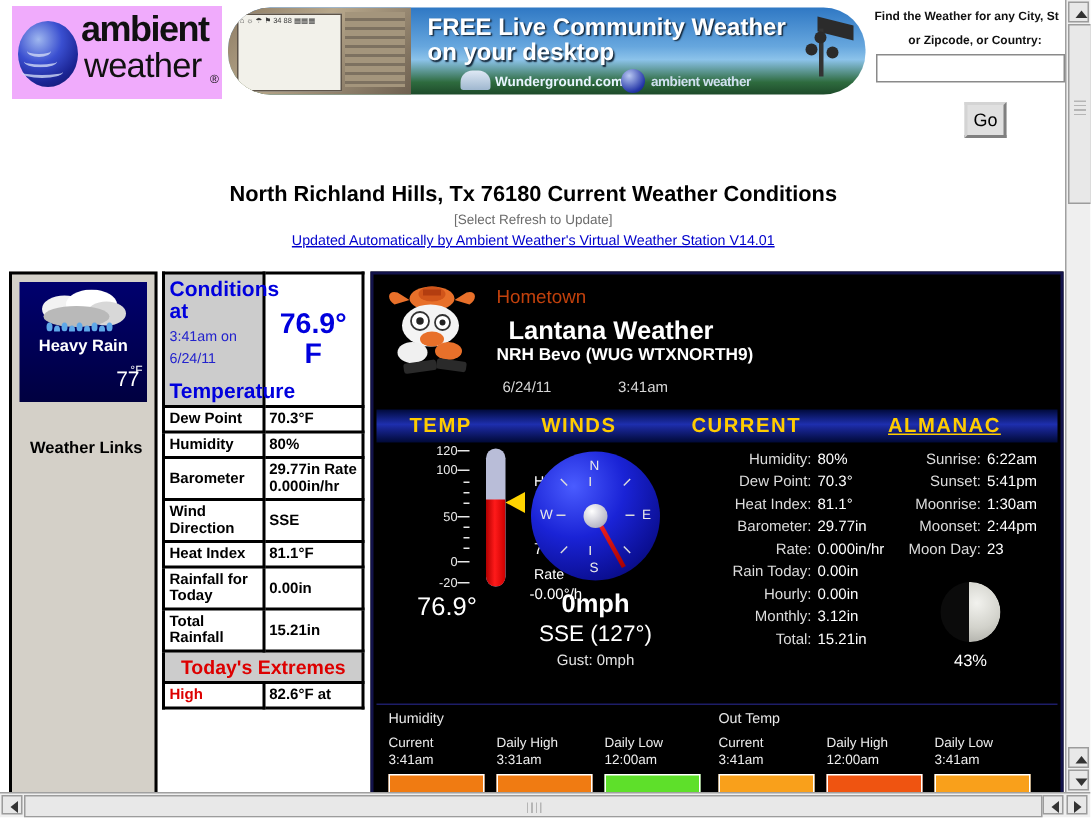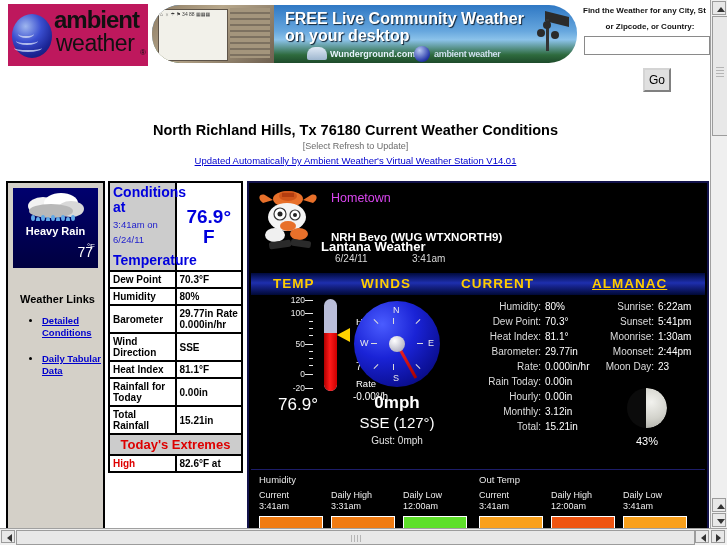--- a/index.html
+++ b/index.html
@@ -6,21 +6,21 @@
     margin: 0; padding: 0;
     width: 727px; height: 545px;
     overflow: hidden;
     background: #ffffff;
     font-family: "Liberation Sans", sans-serif;
   }
   #root { position: relative; width: 727px; height: 545px; background:#fff; }
 
   
   .topbar { position:absolute; left:0; top:0; width:711px; height:70px; background:#fff; }
-  .logo-box { position:absolute; left:8px; top:4px; width:140px; height:62px; background:#be185d; overflow:hidden; }
+  .logo-box { position:absolute; left:8px; top:4px; width:140px; height:62px; background:#f0abfc; overflow:hidden; }
   .logo-orb { position:absolute; left:4px; top:10px; width:40px; height:44px; border-radius:50%;
      background: radial-gradient(circle at 34% 28%, #9fb7ef 0%, #3a4fd0 38%, #1b2494 70%, #10145e 100%); }
   .logo-orb .ring { position:absolute; left:2px; bottom:6px; width:28px; height:6px; border-bottom:2px solid #cfd8f5; border-radius:50%; opacity:.8;}
   .logo-orb .ring.r2 { bottom:13px; width:22px; left:4px;}
   .logo-orb .ring.r3 { bottom:20px; width:16px; left:6px;}
   .logo-text-1 { position:absolute; left:46px; top:4px; font-size:24px; font-weight:bold; letter-spacing:-1px; color:#111; line-height:24px;}
   .logo-text-2 { position:absolute; left:48px; top:27px; font-size:23px; color:#111; line-height:24px; letter-spacing:-.5px;}
   .logo-reg { position:absolute; left:132px; top:44px; font-size:8px; color:#111;}
 
   .ad { position:absolute; left:152px; top:5px; width:425px; height:58px; overflow:hidden;
@@ -73,22 +73,22 @@
   .ctable td.hdr .sm { font-size:9.5px; font-weight:normal; color:#2222cc; display:block; margin-top:2px;}
   .ctable td.bigtemp { font-size:19px; font-weight:bold; color:#0000dd; text-align:center; vertical-align:middle; line-height:20px;}
   .ctable td.lbl { font-weight:bold; width:80px;}
   .ctable td.val { width:47px; font-weight:bold;}
   .ctable td.ext { background:#cccccc; color:#dd0000; font-size:13px; font-weight:bold; text-align:center;}
   .ctable td.exlbl { color:#dd0000; font-weight:bold;}
 
   
   .panel { position:absolute; left:247px; top:181px; width:462px; height:352px; background:#000; border:2px solid #12124a; box-sizing:border-box; overflow:hidden;}
   .mascot { position:absolute; left:6px; top:4px; width:70px; height:66px;}
-  .p-hometown { position:absolute; left:82px; top:8px; font-size:12.5px; color:#d946ef;}
-  .p-lantana  { position:absolute; left:72px; top:28px; font-size:13px; font-weight:bold; color:#fff;margin-top:28px;}
+  .p-hometown { position:absolute; left:82px; top:8px; font-size:12.5px; color:#c2410c;}
+  .p-lantana  { position:absolute; left:90px; top:28px; font-size:17px; font-weight:bold; color:#fff;}
   .p-station  { position:absolute; left:82px; top:48px; font-size:11.5px; font-weight:bold; color:#fff;}
   .p-date     { position:absolute; left:86px; top:70px; font-size:10px; color:#d7d7d7;}
   .p-time     { position:absolute; left:163px; top:70px; font-size:10px; color:#d7d7d7;}
 
   .colbar { position:absolute; left:2px; top:90px; width:454px; height:22px;
         background: linear-gradient(180deg,#000a3c 0%, #1e2fae 45%, #16238c 60%, #000936 100%);}
   .colbar span { position:absolute; top:3px; font-size:13.5px; font-weight:bold; color:#ffcc00; letter-spacing:1px;}
   .cb-temp{ left:22px;} .cb-winds{ left:110px;} .cb-current{ left:210px;} .cb-almanac{ left:341px;text-decoration:underline;}
 
   
@@ -226,24 +226,20 @@
           <ellipse cx="25" cy="27" rx="2" ry="3"></ellipse>
             <ellipse cx="35" cy="27" rx="2" ry="3"></ellipse>
           <ellipse cx="45" cy="27" rx="2" ry="3"></ellipse>
         </g>
       </svg>
       <div class="label">Heavy Rain</div>
       <div class="temp">77</div>
       <div class="tempdeg">°F</div>
     </div>
     <div class="wl-title">Weather Links</div>
-    <ul class="wl-list">
-      <li><a>Detailed Conditions</a></li>
-      <li><a>Daily Tabular Data</a></li>
-    </ul>
   </div>
 
   <table class="ctable">
     <tbody>
         <tr>
       <td class="hdr">
         <span>Conditions at</span>
         <span class="sm">3:41am on 6/24/11</span>
         <span style="display:block;margin-top:6px;">Temperature</span>
       </td>

